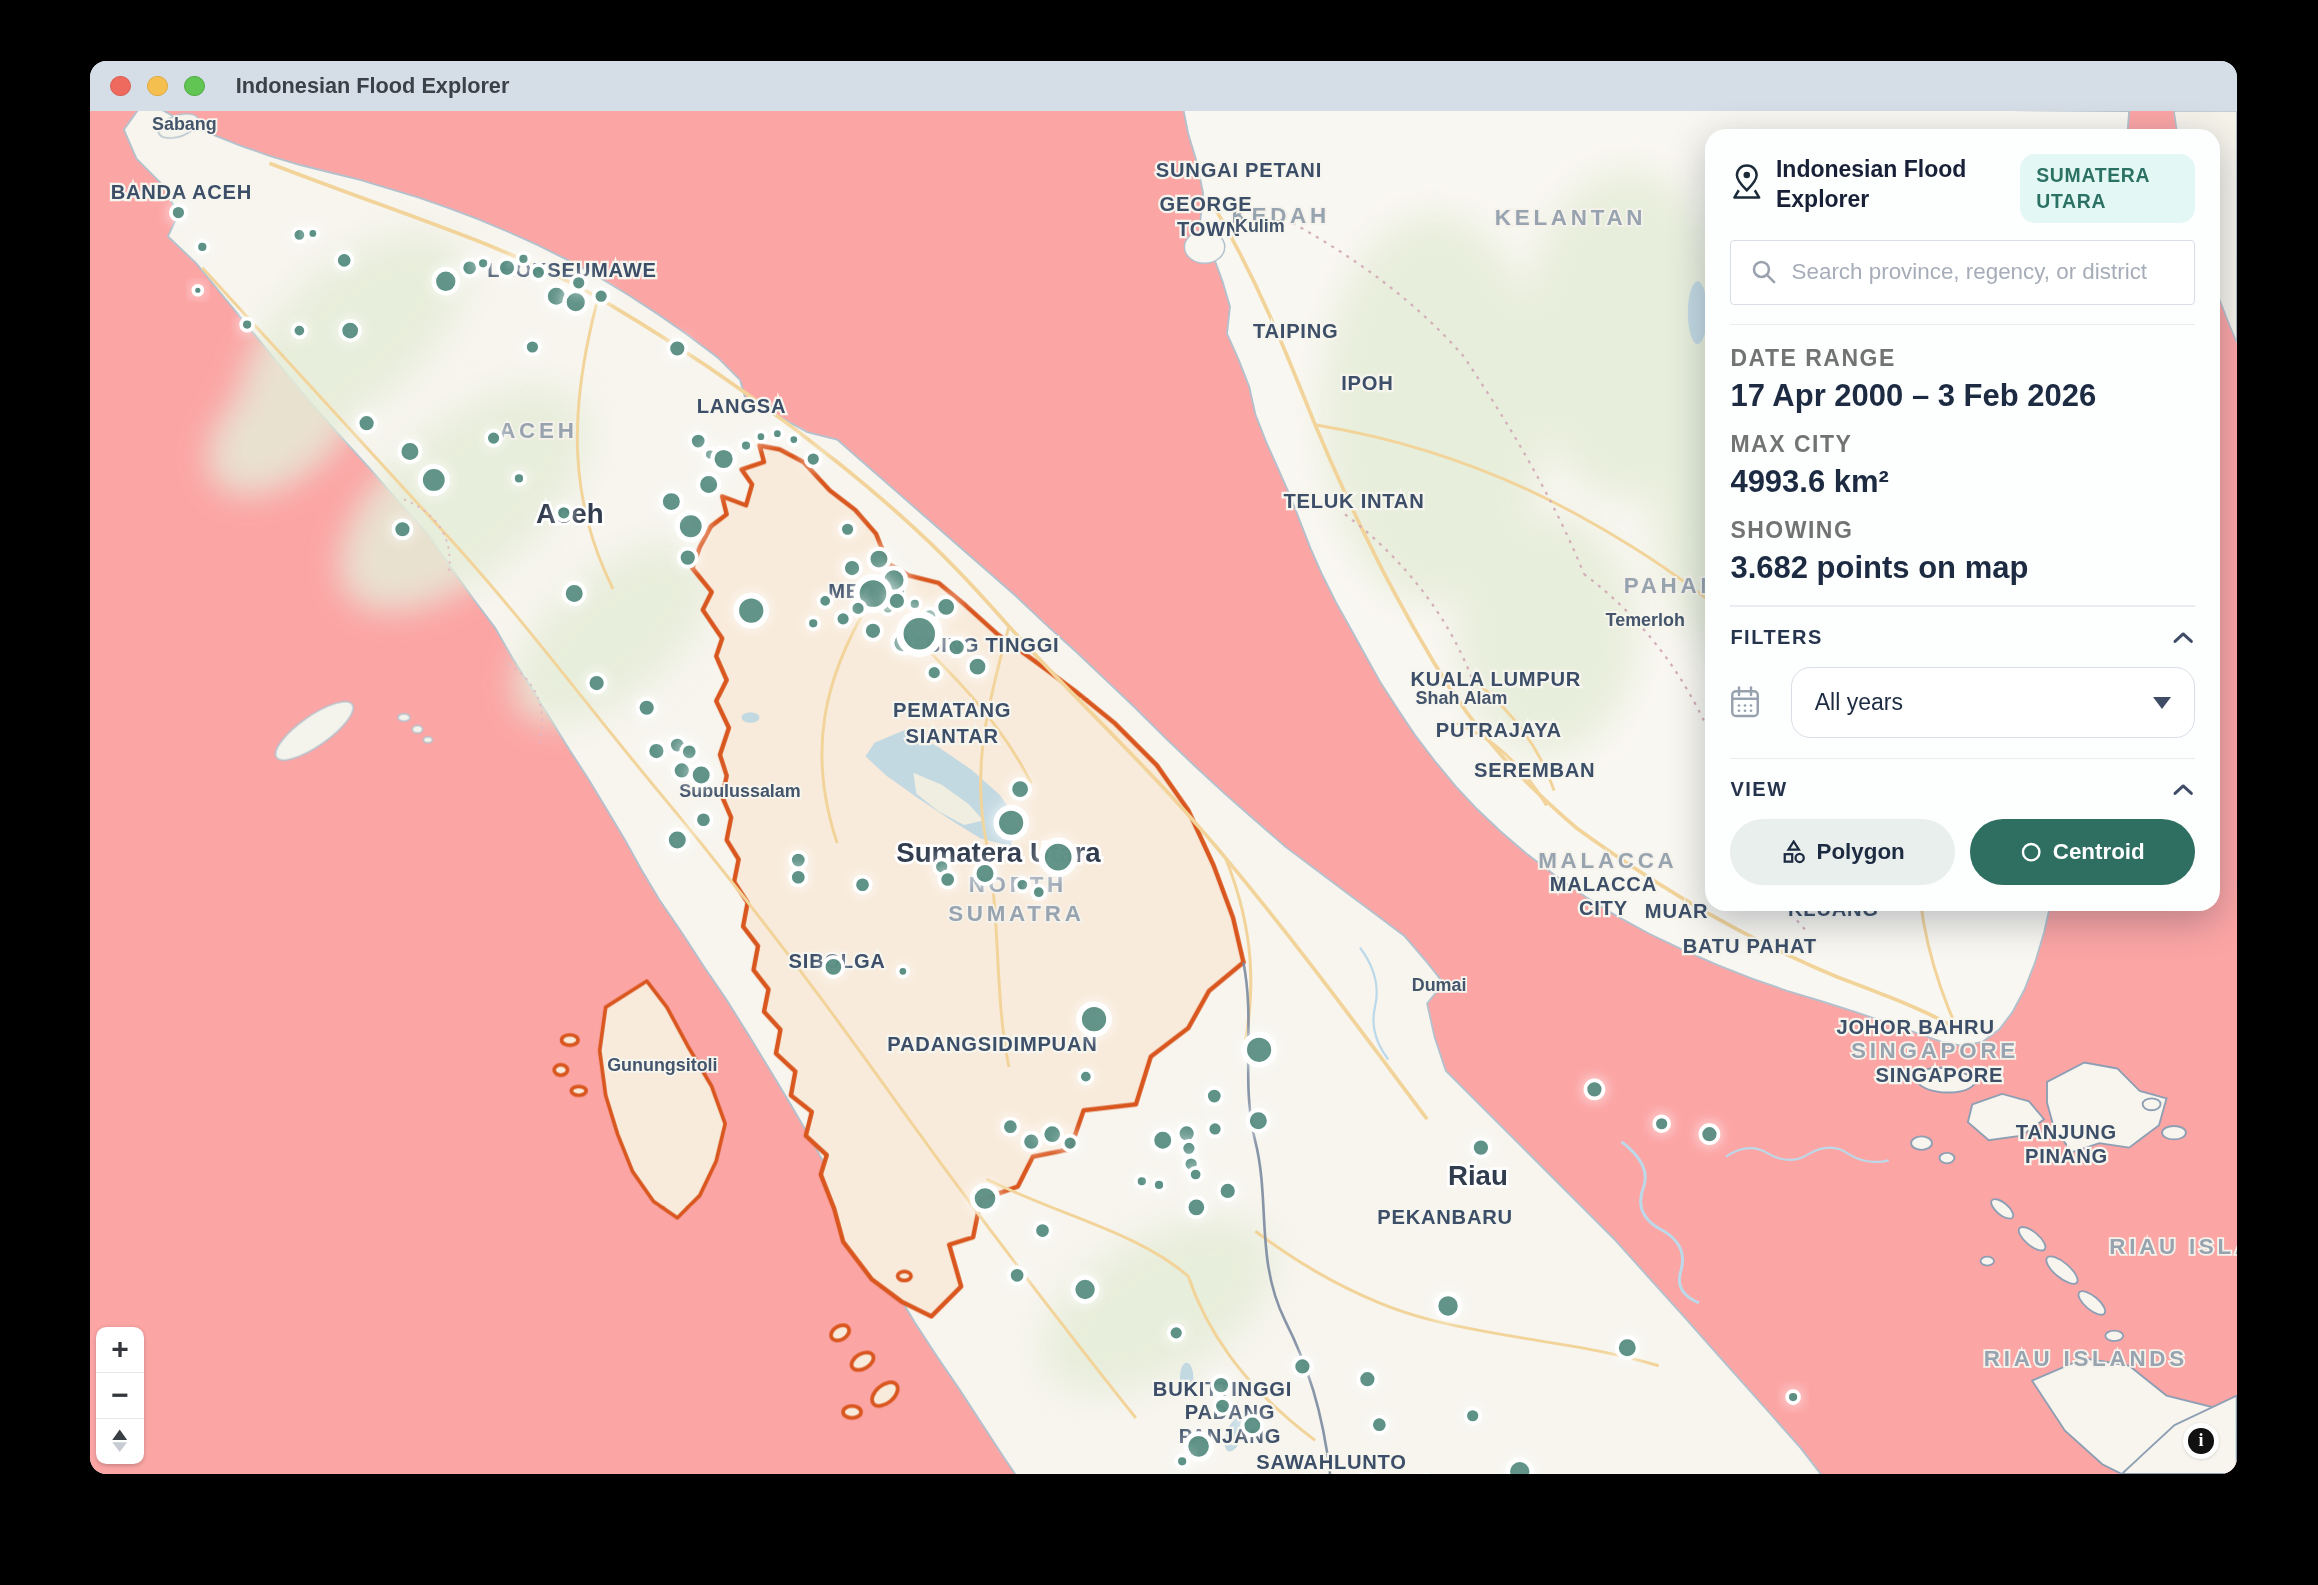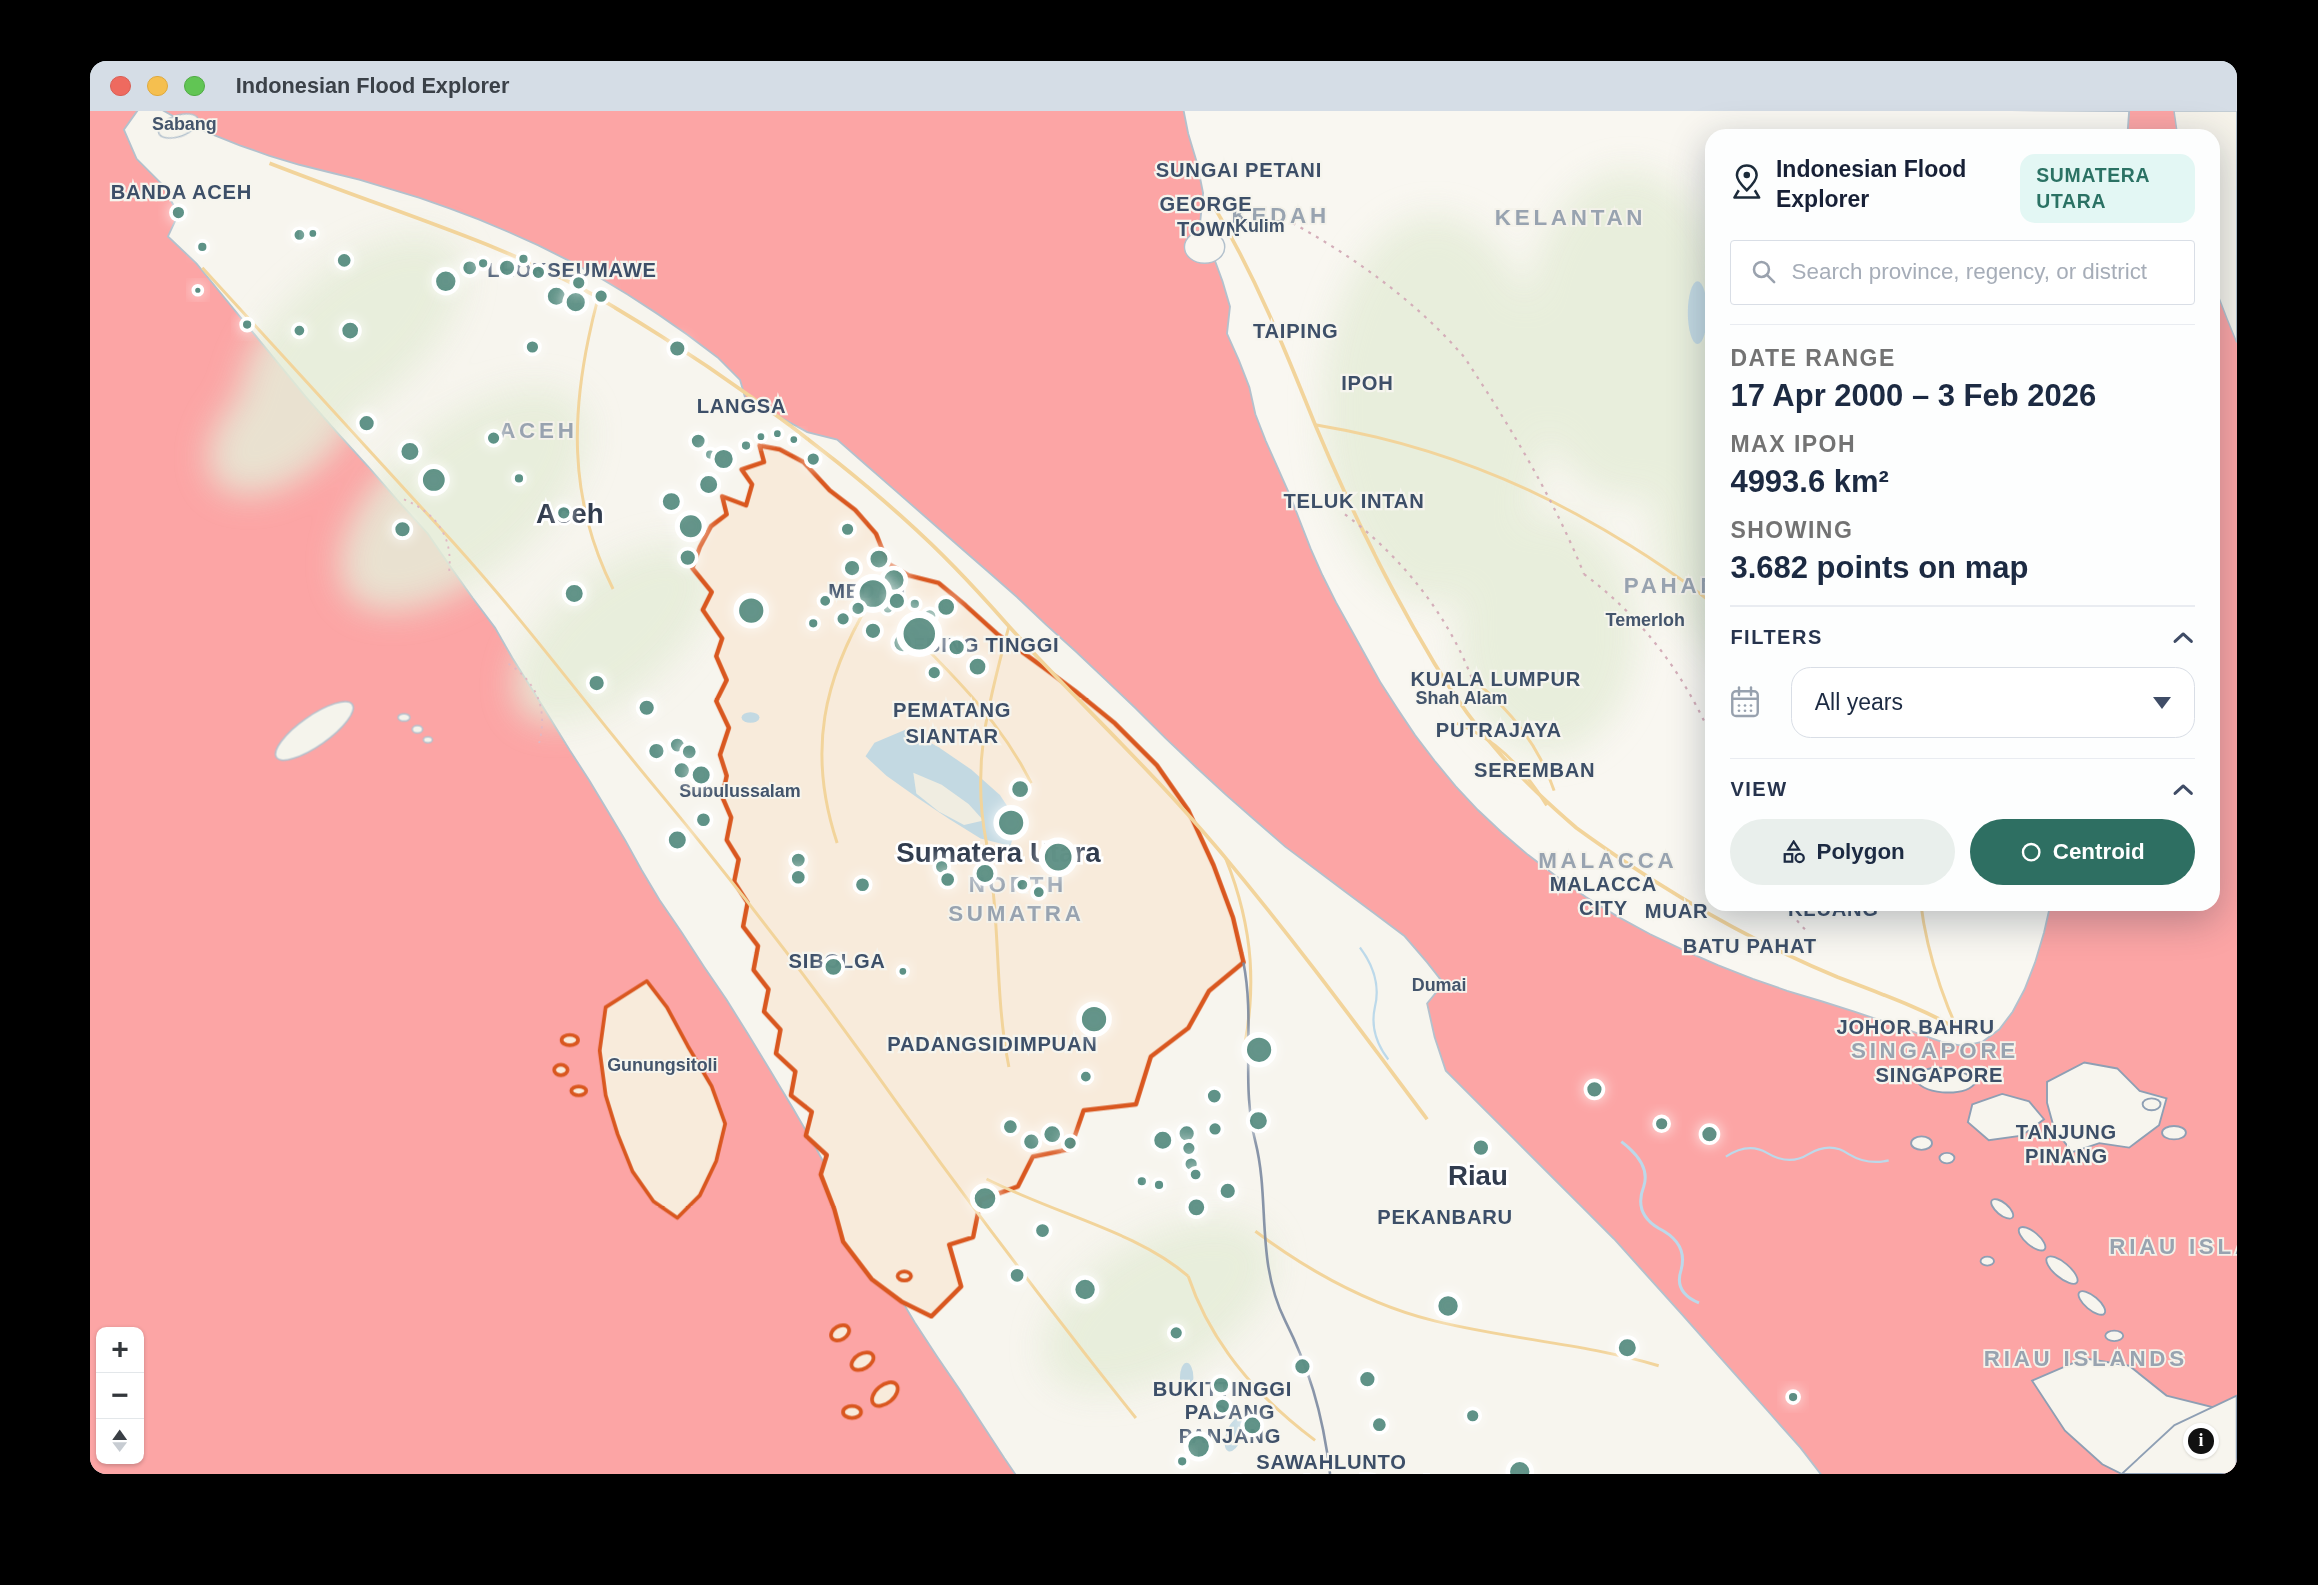--- a/index.html
+++ b/index.html
@@ -435,21 +435,21 @@
     </div>
 
     <div class="divider"></div>
 
 
     <div class="mini-label">DATE RANGE</div>
     <div class="value">17 Apr 2000 – 3 Feb 2026</div>
 
     <div class="two-col">
       <div>
-        <div class="mini-label">MAX IPOH</div>
+        <div class="mini-label">MAX CITY</div>
         <div class="value">4993.6 km²</div>
       </div>
     </div>
 
     <div class="mini-label">SHOWING</div>
     <div class="value">3.682 points on map</div>
 
     <div class="divider"></div>
 
     <div class="sec-row">

